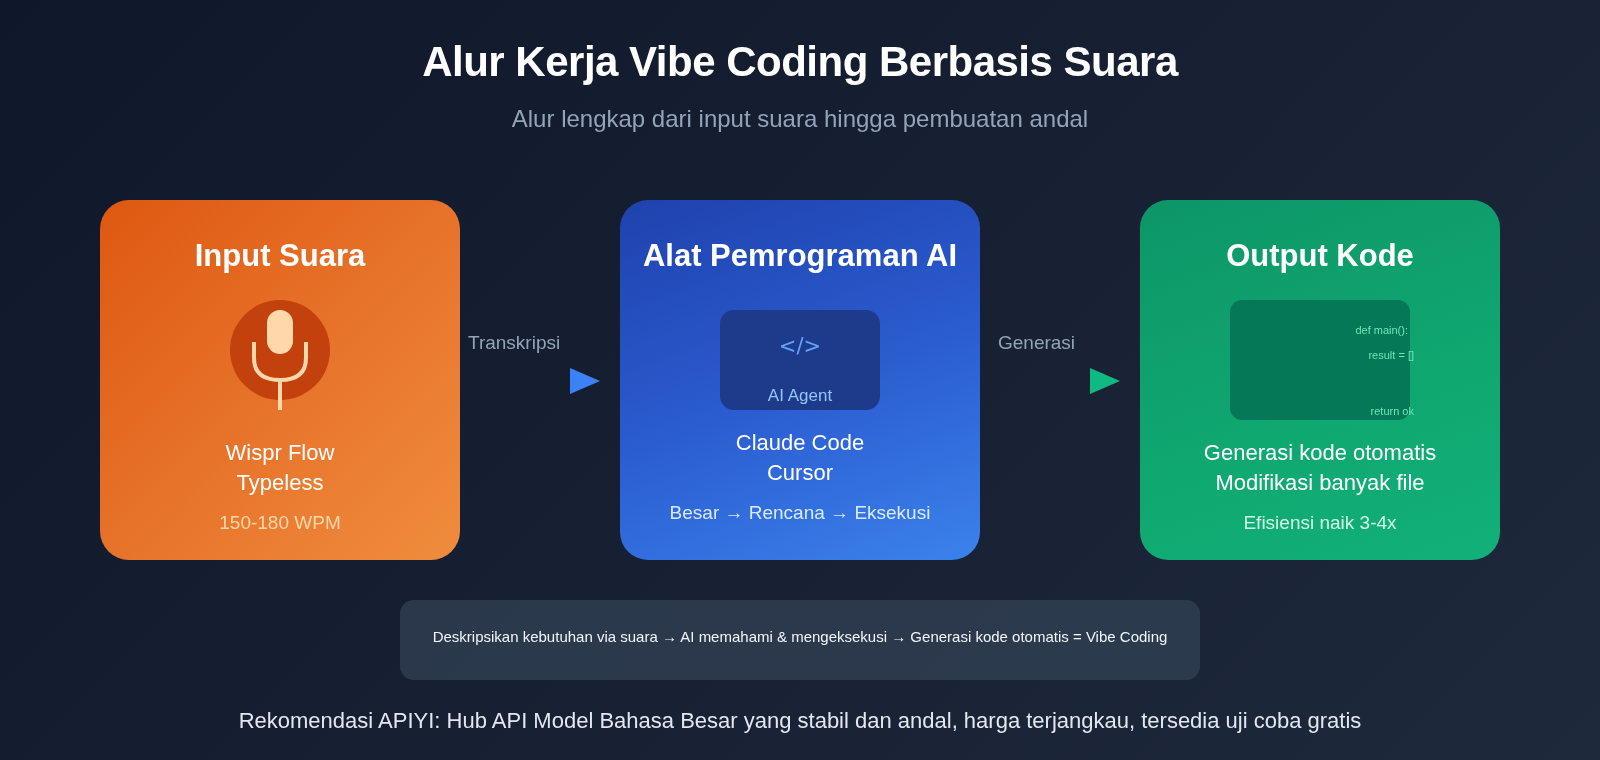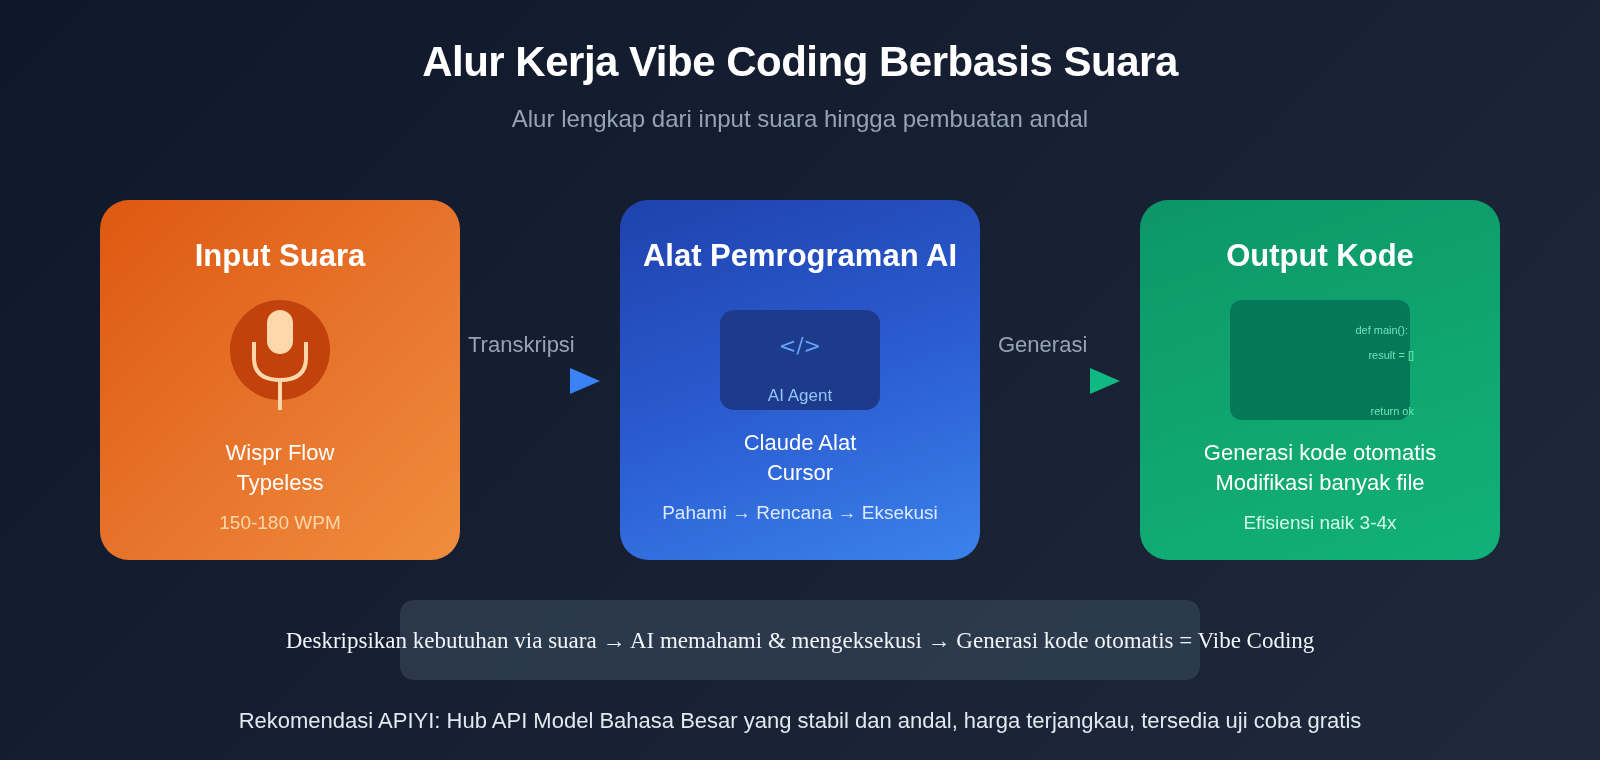--- a/index.html
+++ b/index.html
@@ -57,35 +57,35 @@
   }
   .code-box {
     position: absolute; top: 100px; left: 90px; width: 180px; height: 120px;
     border-radius: 12px; background: #047857;
   }
   .code-line {
     position: absolute; width: 100%; left: 0; text-align: right;
     font-size: 11px; color: #6ee7b7;
   }
   .arrow-label {
-    position: absolute; top: 332px; font-size: 22px; color: #94a3b8;
+    position: absolute; top: 332px; font-size: 19px; color: #94a3b8;
   }
   .arrow {
     position: absolute; top: 368px; width: 0; height: 0;
     border-top: 13px solid transparent; border-bottom: 13px solid transparent;
   }
   .arrow-blue { left: 570px; border-left: 30px solid #3b82f6; }
   .arrow-green { left: 1090px; border-left: 30px solid #10b981; }
   .summary-box {
     position: absolute; top: 600px; left: 400px; width: 800px; height: 80px;
     border-radius: 14px; background: #334155; opacity: 0.75;
   }
   .summary-text {
     position: absolute; top: 628px; left: 0; width: 1600px;
-    text-align: center; font-size: 23px; color: #f1f5f9; font-family: Liberation Serif, serif;
+    text-align: center; font-size: 15px; color: #f1f5f9;
   }
   .footer {
     position: absolute; top: 708px; left: 0; width: 1600px;
     text-align: center; font-size: 22px; color: #e2e8f0;
   }
 </style>
 </head>
 <body>
 
 <h1 class="title">Alur Kerja Vibe Coding Berbasis Suara</h1>
@@ -109,24 +109,24 @@
 <div class="arrow-label" style="left:468px;">Transkripsi</div>
 <div class="arrow arrow-blue"></div>
 
 <div class="card card-ai">
   <div class="card-title">Alat Pemrograman AI</div>
   <div class="agent-box">
     <div class="agent-icon">&lt;/&gt;</div>
     <div class="agent-label">AI Agent</div>
   </div>
   <div class="card-lines" style="top:228px;">
-    <div>Claude Alat</div>
+    <div>Claude Code</div>
     <div>Cursor</div>
   </div>
-  <div class="card-note" style="top:302px; color:#dbeafe;">Pahami → Rencana → Eksekusi</div>
+  <div class="card-note" style="top:302px; color:#dbeafe;">Besar → Rencana → Eksekusi</div>
 </div>
 
 <div class="arrow-label" style="left:998px;">Generasi</div>
 <div class="arrow arrow-green"></div>
 
 <div class="card card-output">
   <div class="card-title">Output Kode</div>
   <div class="code-box">
     <div class="code-line" style="top:24px; left:-2px;">def main():</div>
     <div class="code-line" style="top:49px; left:4px;">result = []</div>

